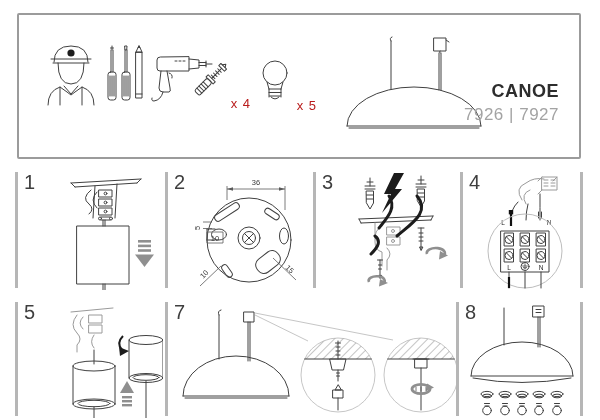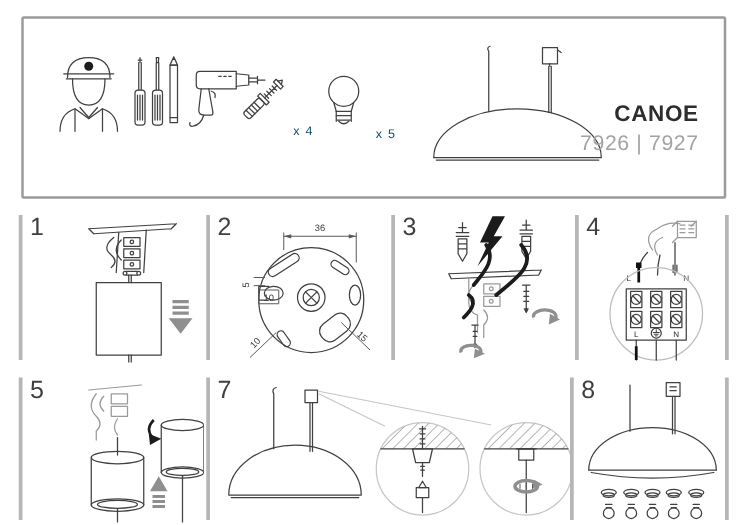--- a/index.html
+++ b/index.html
@@ -1,21 +1,21 @@
 <!DOCTYPE html>
 <html><head>
 <meta charset="utf-8">
 <style>
   html,body{margin:0;padding:0;background:#fff;}
   .page{position:relative;width:600px;height:420px;background:#ffffff;overflow:hidden;
         font-family:"Liberation Sans",sans-serif;}
   .header-box{position:absolute;left:17px;top:13px;width:564px;height:146px;
               border:2px solid #9b9b9b;border-radius:2px;box-sizing:border-box;background:#fff;}
   .abs{position:absolute;}
-  .count-label{position:absolute;right:0;bottom:2px;font-size:10px;color:#0c4a6e;letter-spacing:1px;}
+  .count-label{position:absolute;right:0;bottom:2px;font-size:13px;color:#b91c1c;letter-spacing:1px;}
   .brand{position:absolute;right:20px;top:46px;text-align:right;}
   .brand-title{font-size:18px;font-weight:600;color:#2d2d2d;letter-spacing:0.5px;margin-top:20px;}
   .brand-models{font-size:17px;color:#a3a3a3;letter-spacing:0.5px;margin-top:3px;}
   .panel{position:absolute;}
   .panel-bar{position:absolute;left:0;top:2px;bottom:2px;width:3px;background:#b6b6b6;}
   .end-bar{position:absolute;width:3px;background:#b6b6b6;}
   .step-num{position:absolute;left:9px;top:1px;font-size:20px;color:#3f3f3f;}
   .ill{position:absolute;left:4px;top:0;}
   
   .ln{fill:none;stroke:#404040;stroke-width:1;stroke-linecap:round;stroke-linejoin:round;}

